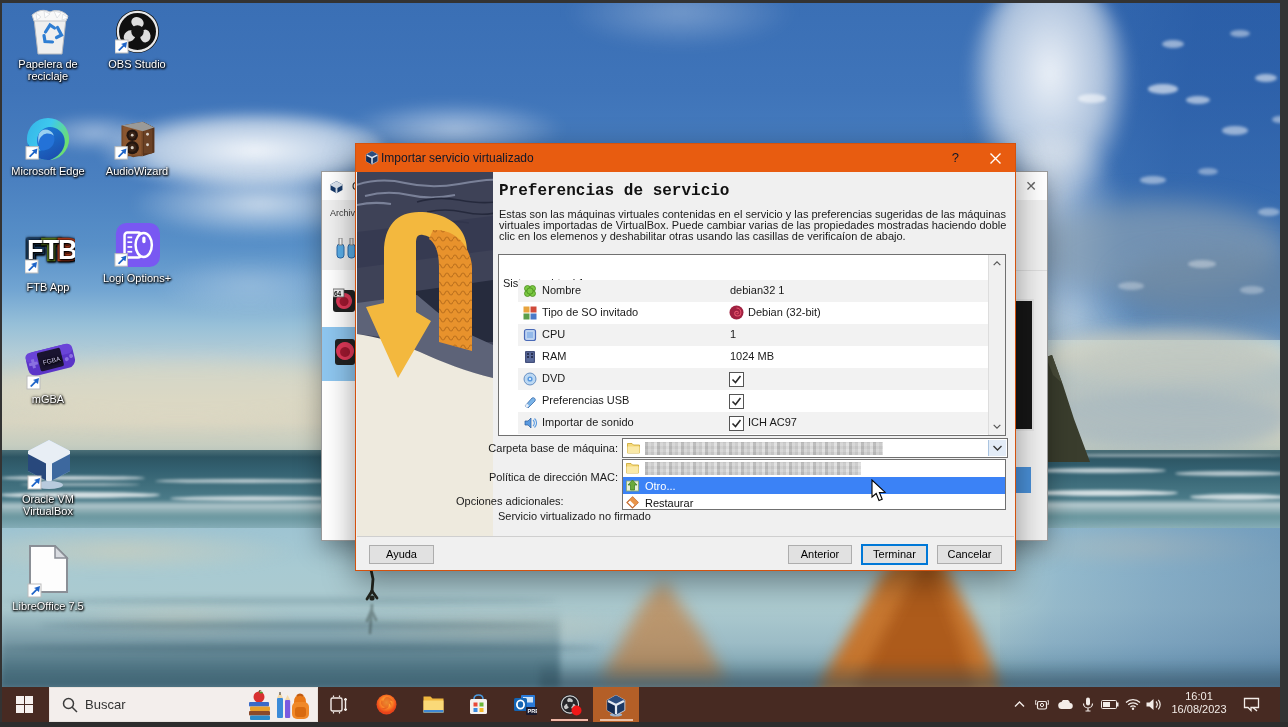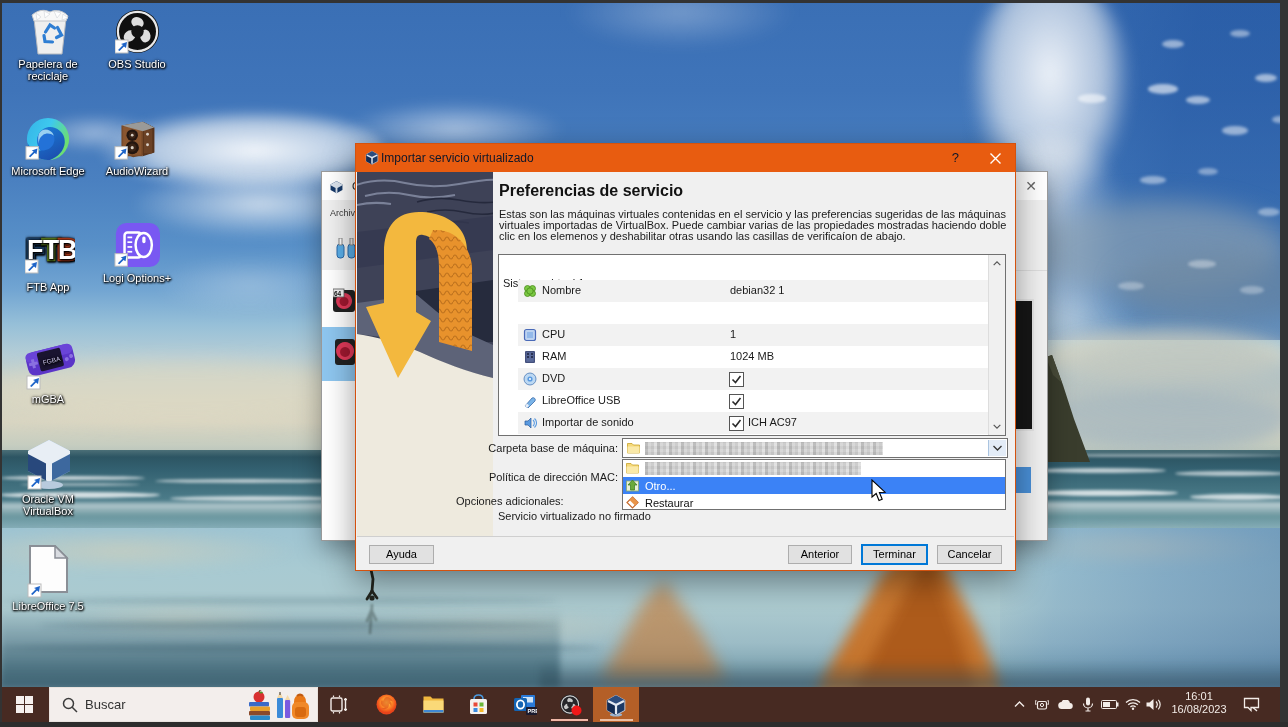--- a/index.html
+++ b/index.html
@@ -361,38 +361,52 @@
       <path d="M27,80 C27,54 40,40 62,40 C82,40 98,48 105,60 C109,67 110,73 110,80 L110,98 L82,98 L82,88 C82,74 76,64 66,63 C60,62 59,66 59,72 L59,140 L74,149 L41,206 L9,135 L27,131 Z" fill="#f3b83e"></path>
       <defs>
           <pattern id="sq" width="16" height="9" patternUnits="userSpaceOnUse">
             <path d="M0,4 q2,-4 4,0 t4,0 t4,0 t4,0" stroke="#c0731e" stroke-width="1.2" fill="none"></path>
           </pattern>
         </defs>
       <path d="M76,58 C90,57 102,64 108,74 C113,82 115,90 115,96 L115,179 L82,170 L82,96 C82,84 80,72 72,67 Z" fill="#e8922c"></path>
       <path d="M76,58 C90,57 102,64 108,74 C113,82 115,90 115,96 L115,179 L82,170 L82,96 C82,84 80,72 72,67 Z" fill="url(#sq)"></path>
     </svg>
 
-    <div class="abs" style="left:143px;top:38px;font-size:16px;font-weight:bold;color:#111;">Preferencias de servicio</div>
+    <div class="abs" style="left:143px;top:38px;font-size:16px;font-weight:bold;color:#111;font-family:Liberation Mono, monospace;">Preferencias de servicio</div>
     <div class="abs" style="left:143px;top:65px;width:517px;font-size:11px;line-height:11px;color:#1a1a1a;">Estas son las máquinas virtuales contenidas en el servicio y las preferencias sugeridas de las máquinas virtuales importadas de VirtualBox. Puede cambiar varias de las propiedades mostradas haciendo doble clic en los elemenos y deshabilitar otras usando las casillas de verificaíon de abajo.</div>
 
     <div class="abs" style="left:142px;top:110px;width:508px;height:182px;background:#fff;border:1px solid #707070;box-sizing:border-box;overflow:hidden;">
       <div class="abs" style="left:4px;top:22px;font-size:11px;color:#1a1a1a;">Sistema virtual 1</div>
       <div class="abs row rowg" style="top:25px;">
         <svg class="cell-ic" viewBox="0 0 14 14">
             <g fill="#7ac943" stroke="#4a8a1a" stroke-width="0.8">
               <circle cx="4.5" cy="4.5" r="3"></circle>
               <circle cx="9.5" cy="4.5" r="3"></circle>
               <circle cx="4.5" cy="9.5" r="3"></circle>
               <circle cx="9.5" cy="9.5" r="3"></circle>
               <circle cx="7" cy="7" r="3.2"></circle>
             </g>
           </svg>
         <span class="cell-lb">Nombre</span>
           <span class="cell-vl">debian32 1</span>
       </div>
+      <div class="abs row" style="top:47px;">
+        <svg class="cell-ic" viewBox="0 0 14 14">
+            <rect x="0.5" y="0.5" width="6" height="6" fill="#e8a33d"></rect>
+            <rect x="7.5" y="0.5" width="6" height="6" fill="#d04a3a"></rect>
+            <rect x="0.5" y="7.5" width="6" height="6" fill="#5a9e4a"></rect>
+            <rect x="7.5" y="7.5" width="6" height="6" fill="#4a7ac8"></rect>
+          </svg>
+        <span class="cell-lb">Tipo de SO invitado</span>
+        <svg class="abs" style="left:211px;top:3px;" width="15" height="15" viewBox="0 0 15 15">
+            <circle cx="7.5" cy="7.5" r="7" fill="#a02040"></circle>
+            <path d="M7.5,2.6 a4.9,4.9 0 0 1 4.9,4.9 a4,4 0 0 1 -4,4 a3.2,3.2 0 0 1 -3.2,-3.2 a2.6,2.6 0 0 1 2.6,-2.6 a2,2 0 0 1 2,2 a1.5,1.5 0 0 1 -1.5,1.5 a1,1 0 0 1 -1,-1 l1,0 a0.5,0.5 0 0 0 0.5,-0.5 a1,1 0 0 0 -1,-1 a1.6,1.6 0 0 0 -1.6,1.6 a2.2,2.2 0 0 0 2.2,2.2 a3,3 0 0 0 3,-3 a3.9,3.9 0 0 0 -3.9,-3.9 z" fill="#e8556e"></path>
+          </svg>
+        <span class="cell-vl" style="left:230px;">Debian (32-bit)</span>
+      </div>
       <div class="abs row rowg" style="top:69px;">
         <svg class="cell-ic" viewBox="0 0 14 14">
             <rect x="1.5" y="1.5" width="11" height="11" rx="2" fill="#bcd2f0" stroke="#4a6ab8" stroke-width="1.2"></rect>
             <rect x="4" y="4" width="6" height="6" fill="#93b9ea"></rect>
           </svg>
         <span class="cell-lb">CPU</span>
           <span class="cell-vl">1</span>
       </div>
       <div class="abs row" style="top:91px;">
         <svg class="cell-ic" viewBox="0 0 14 14">
@@ -419,21 +433,21 @@
             <svg width="13" height="13" viewBox="0 0 13 13">
               <path d="M2.5,6.5 L5.5,9.5 L10.5,3" stroke="#2a2a2a" stroke-width="1.6" fill="none"></path>
             </svg>
           </span>
       </div>
       <div class="abs row" style="top:135px;">
         <svg class="cell-ic" viewBox="0 0 14 14">
             <path d="M2,12 L9,4 a2.2,2.2 0 0 1 3,3 L5,14 Z" fill="#7ab4e8" stroke="#3a6aa8" stroke-width="0.8"></path>
             <path d="M2,12 l2,-2.5 2,2 L4,14 Z" fill="#e8eef8"></path>
           </svg>
-        <span class="cell-lb">LibreOffice USB</span>
+        <span class="cell-lb">Preferencias USB</span>
         <span class="chk">
             <svg width="13" height="13" viewBox="0 0 13 13">
               <path d="M2.5,6.5 L5.5,9.5 L10.5,3" stroke="#2a2a2a" stroke-width="1.6" fill="none"></path>
             </svg>
           </span>
       </div>
       <div class="abs row rowg" style="top:157px;">
         <svg class="cell-ic" viewBox="0 0 14 14">
             <path d="M2,5 L5,5 L8,2 L8,12 L5,9 L2,9 Z" fill="#5a9ae0" stroke="#2a5a9a" stroke-width="0.7"></path>
             <path d="M10,4 a4,4 0 0 1 0,6 M11.5,2.5 a6,6 0 0 1 0,9" stroke="#5a9ae0" stroke-width="1.1" fill="none"></path>

